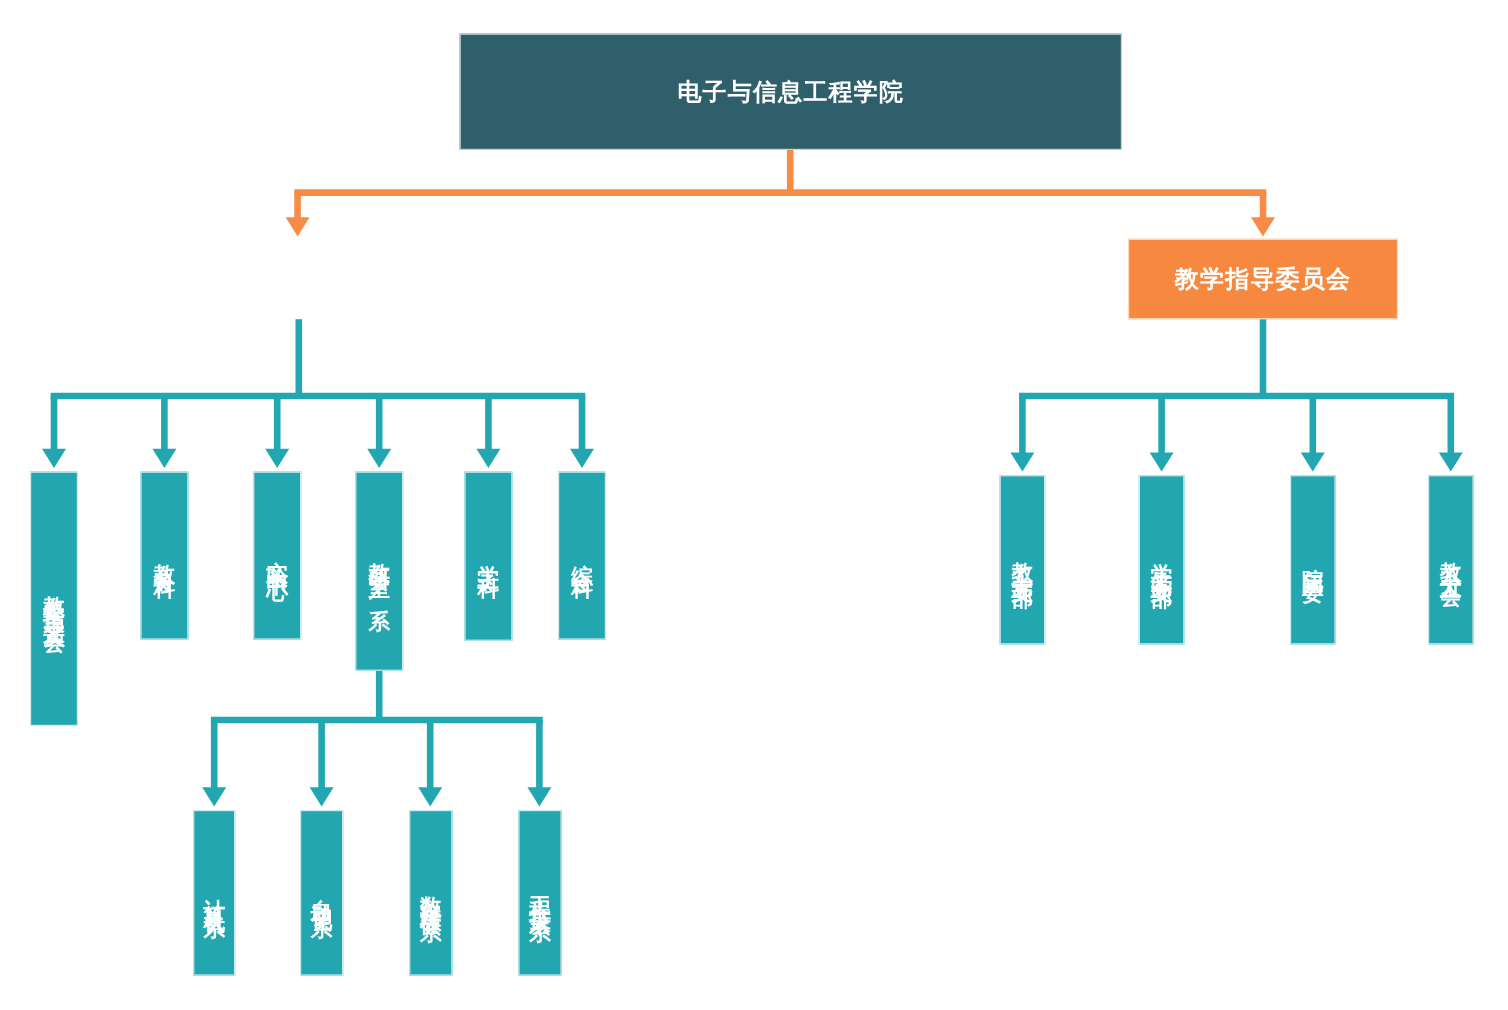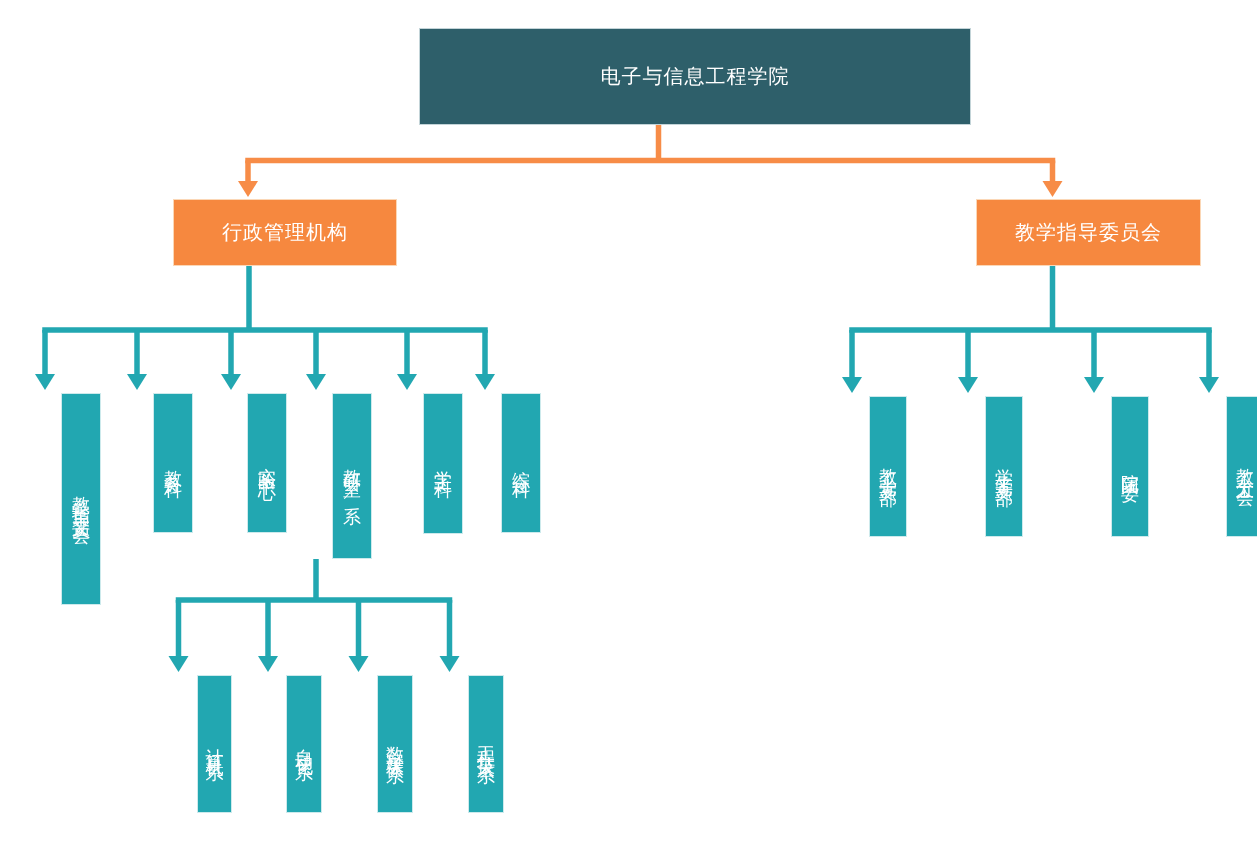--- a/index.html
+++ b/index.html
@@ -26,24 +26,23 @@
   .l-t { stroke: var(--line-teal, #22a7b1); stroke-width: 5.5; fill: none; }
   .a-t { fill: var(--line-teal, #22a7b1); stroke: none; }
   .hcap { stroke-linecap: square; }
 
   .node {
     position: absolute;
     display: flex;
     align-items: center;
     justify-content: center;
     color: var(--label-text, #ffffff);
-    font-weight: normal;
+    font-weight: bold;
     box-sizing: border-box;
     text-align: center;
-    margin-left: 36px;
   }
   .node.root {
     background: var(--root-bg, #2e5f6a);
     border: 1px solid #c3d4d8;
     font-size: 20px;
     letter-spacing: 1px;
   }
   .node.branch {
     background: var(--branch-bg, #f6883f);
     border: 1px solid #fbd7b6;
@@ -115,21 +114,20 @@
       <polygon class="a-t" points="958,377 978,377 968,393"></polygon>
       <path class="l-t" d="M1094 330 L1094 378"></path>
       <polygon class="a-t" points="1084,377 1104,377 1094,393"></polygon>
       <path class="l-t" d="M1209 330 L1209 378"></path>
       <polygon class="a-t" points="1199,377 1219,377 1209,393"></polygon>
     </g>
   </svg>
 
   <div class="node root" style="left:383px; top:28px; width:552px; height:97px;">电子与信息工程学院</div>
 
-  <div class="node branch" style="left:137px; top:199px; width:224px; height:67px;">行政管理机构</div>
   <div class="node branch" style="left:940px; top:199px; width:225px; height:67px;">教学指导委员会</div>
 
   <div class="node leaf" style="left:25px; top:393px; width:40px; height:212px;">教学指导委员会</div>
   <div class="node leaf" style="left:117px; top:393px; width:40px; height:140px;">教务科</div>
   <div class="node leaf" style="left:211px; top:393px; width:40px; height:140px;">实验中心</div>
   <div class="node leaf" style="left:296px; top:393px; width:40px; height:166px;">教研室／系</div>
   <div class="node leaf" style="left:387px; top:393px; width:40px; height:141px;">学工科</div>
   <div class="node leaf" style="left:465px; top:393px; width:40px; height:140px;">综合科</div>
 
   <div class="node leaf" style="left:161px; top:675px; width:35px; height:138px;">计算机系</div>

